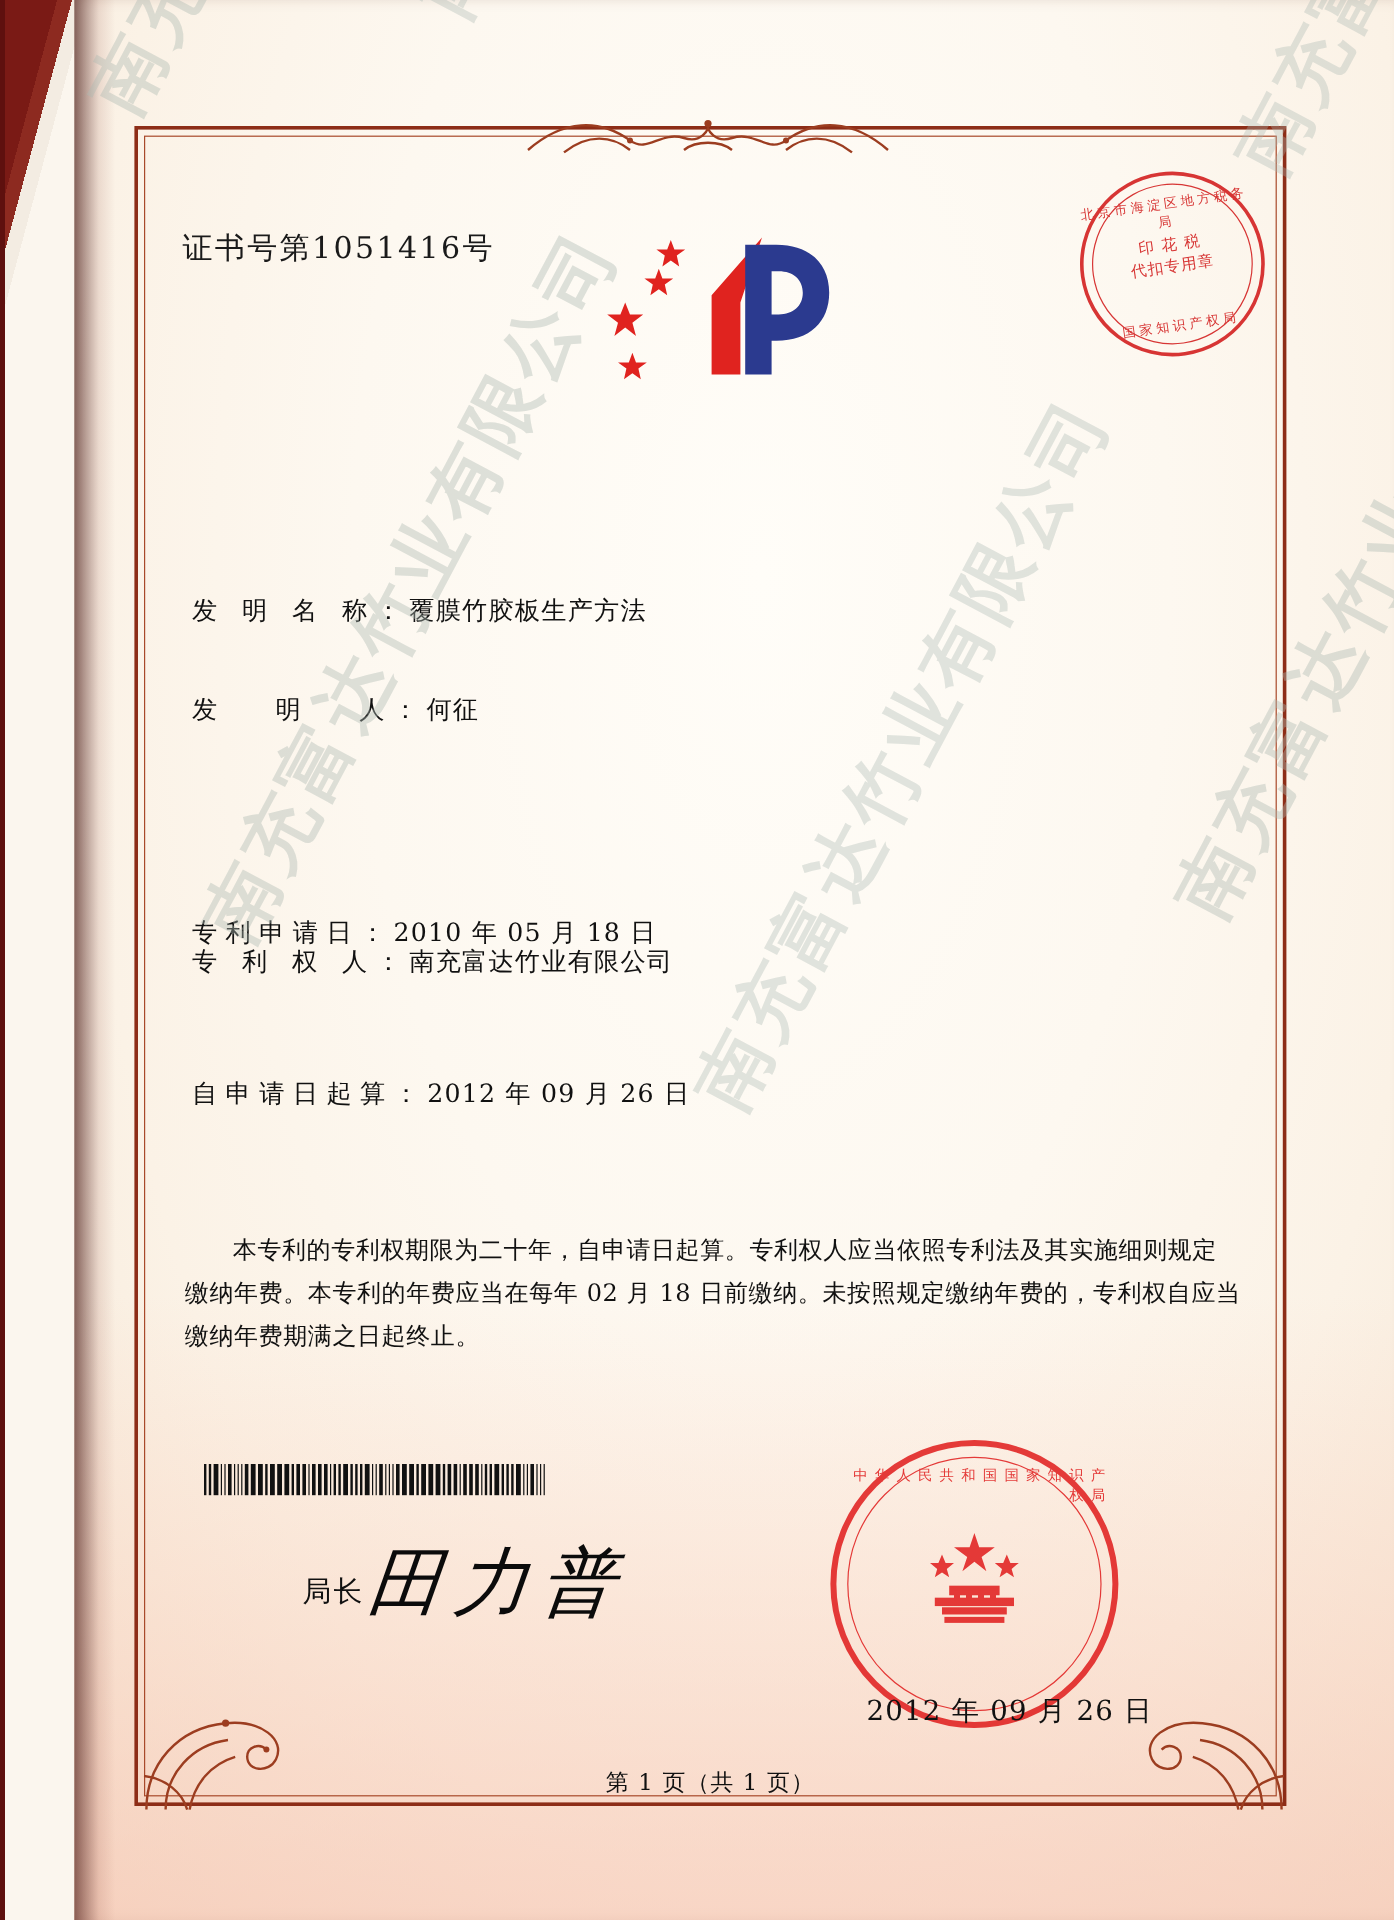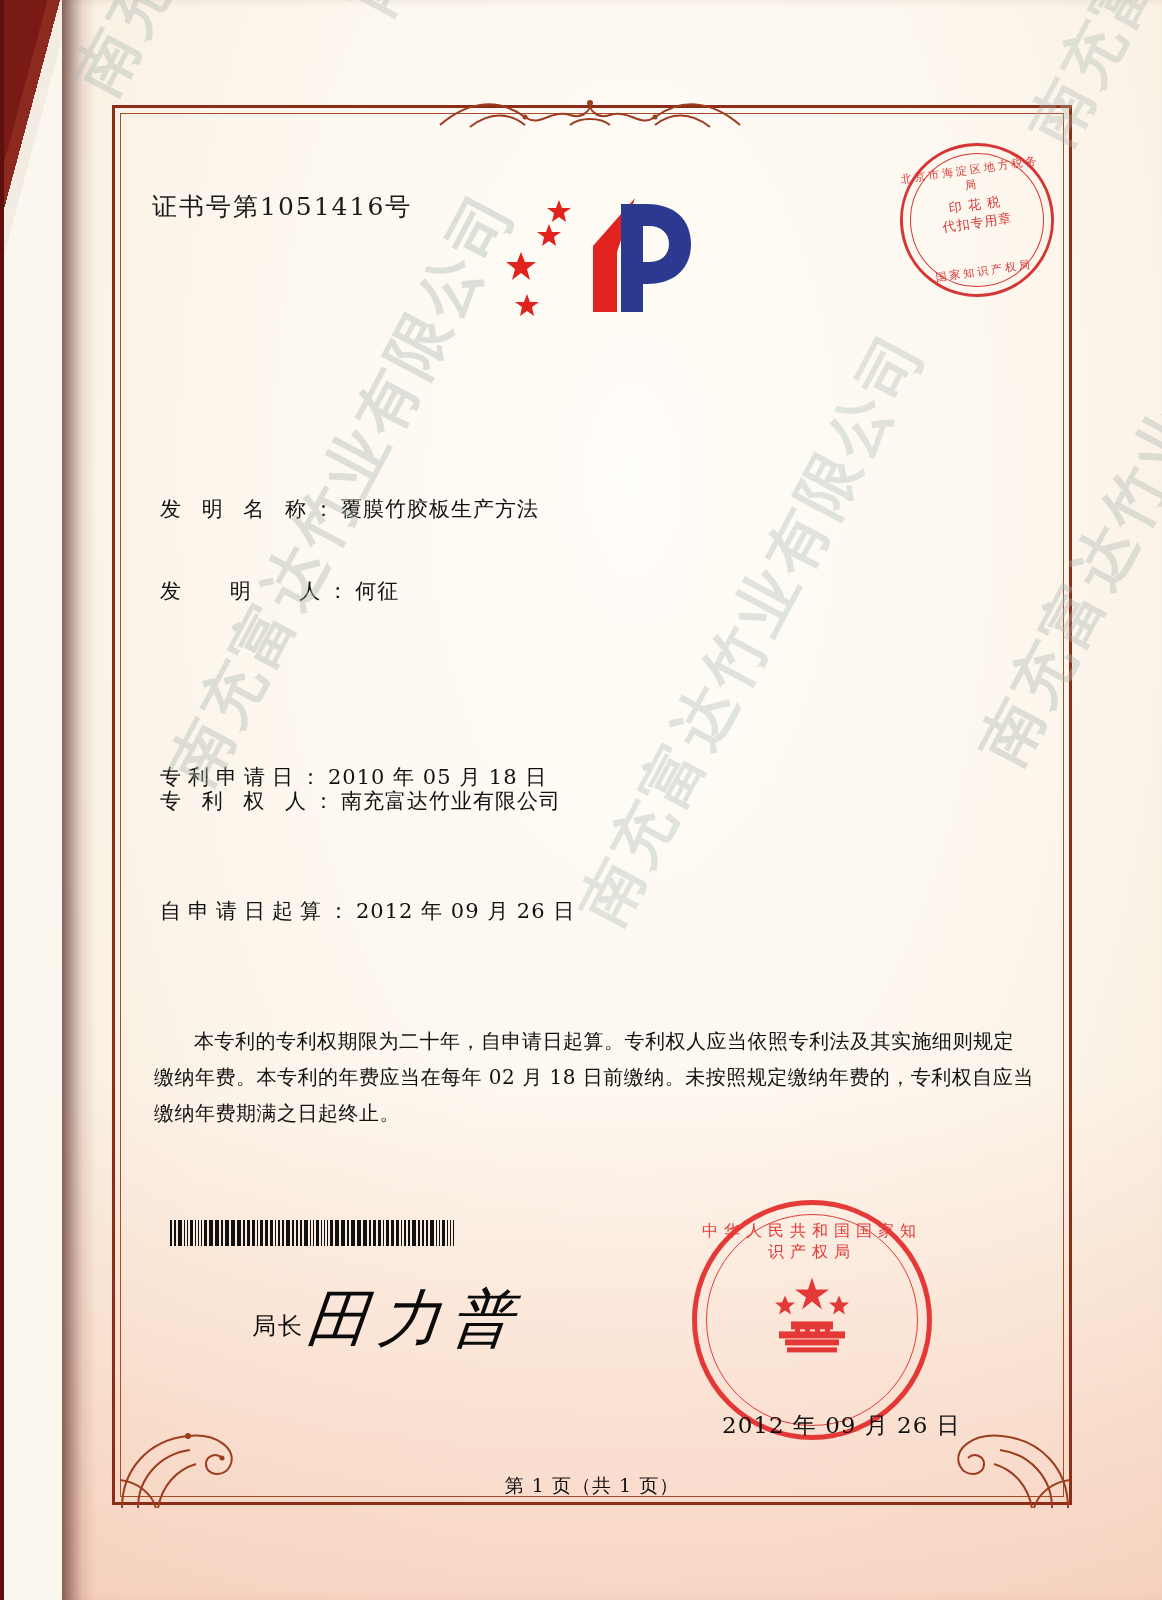--- a/index.html
+++ b/index.html
@@ -239,22 +239,22 @@
   }
   #nat-stamp .inner-ring {
     position: absolute;
     inset: 9px;
     border-radius: 50%;
     border: 1.5px solid #e01b1b;
   }
   #nat-stamp .arc {
     position: absolute;
     left: 0; right: 0;
-    text-align: center;
-    font-size: 16px;
+    text-align: right;
+    font-size: 12px;
     letter-spacing: 6px;
     top: 16px;
   }
   #nat-stamp .emblem {
     position: absolute;
     left: 50%;
     top: 50%;
     transform: translate(-50%, -46%);
     width: 110px;
     height: 110px;

